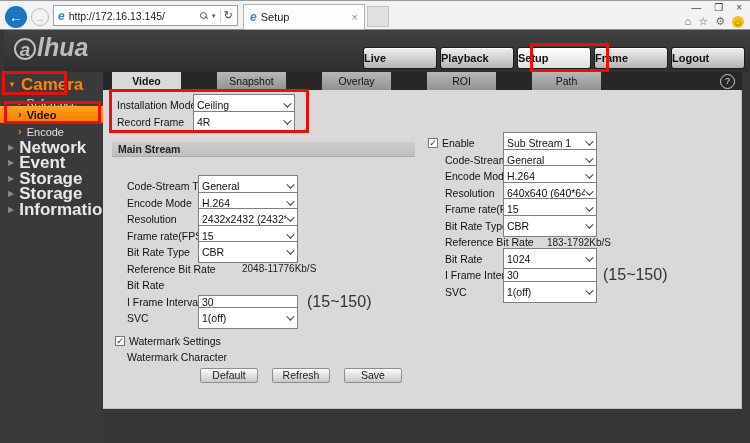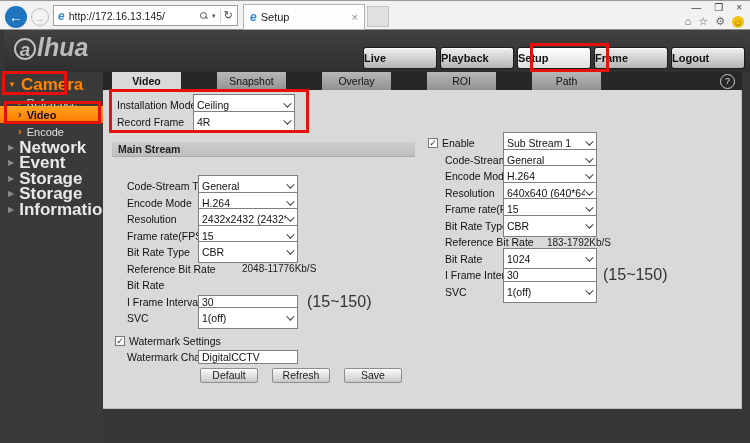--- a/index.html
+++ b/index.html
@@ -289,21 +289,20 @@
                 <i class="chev"></i>
               </span>
           </div>
         </div>
         <div class="frow wm-gap">
           <span class="cb">✓</span>
           <span class="cblbl">Watermark Settings</span>
         </div>
         <div class="frow">
           <span class="flbl">Watermark Character</span>
-          <input class="finput" value="DigitalCCTV" style="">
         </div>
       </div>
 
       <div class="col-sub">
         <div class="rows">
           <div class="frow">
             <span class="cb">✓</span>
             <span class="cblbl">Enable</span>
             <span class="fsel">
                 <span class="fval">Sub Stream 1</span>

